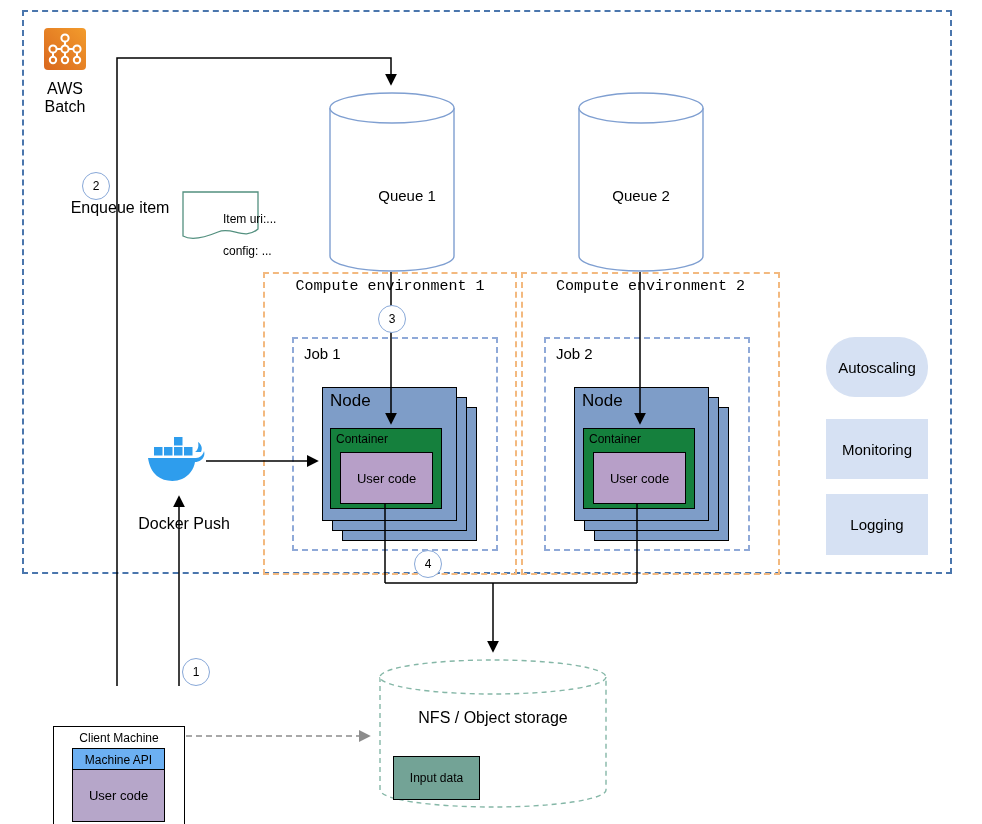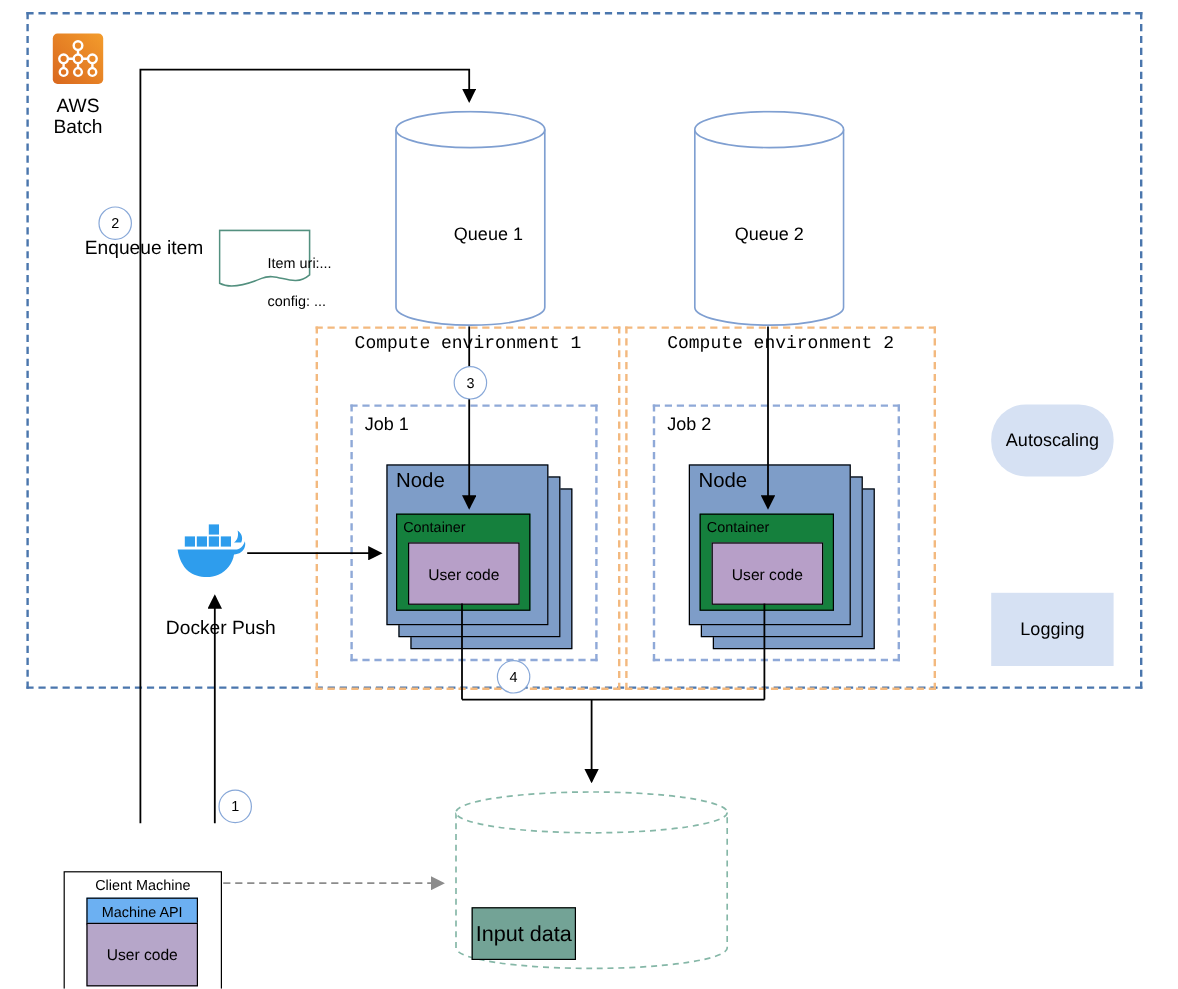--- a/index.html
+++ b/index.html
@@ -33,21 +33,21 @@
                  border:1.5px solid #88a8d8; font-size:12px; z-index:40; }
 
   .free-label { font-size:16px; z-index:35; }
 
   .client-box { background:#fff; border:1.5px solid #000; z-index:10;margin-top:40px; }
   .client-title { position:absolute; top:4px; left:0; right:0; text-align:center; font-size:12px; }
   .client-api { position:absolute; background:#6cb0f2; border:1px solid #000; font-size:12px; }
   .client-uc  { position:absolute; background:#b6a6c9; border:1px solid #000; font-size:13px; }
 
   .nfs-title { font-size:16px; z-index:12; }
-  .data-box { background:#73a396; border:1px solid #000; font-size:18px; z-index:12; }
+  .data-box { background:#73a396; border:1px solid #000; font-size:12px; z-index:12; }
 
   .aws-icon-tile { width:42px; height:42px; border-radius:4px;
                    background:linear-gradient(45deg,#d9671e,#f39c2c); z-index:10; }
   .aws-label { font-size:16px; font-weight:400; text-align:center; z-index:10;margin-top:12px; }
 
   .note-text { font-size:12px; line-height:16px; z-index:12; white-space:pre-line; text-align:left; }
 
   #wires { position:absolute; left:0; top:0; width:982px; height:824px; z-index:30; pointer-events:none; }
 </style>
 </head>
@@ -120,20 +120,21 @@
   <div class="abs node-layer" style="left:584px; top:397px; width:133px; height:132px;"></div>
   <div class="abs node-main" style="left:574px; top:387px; width:133px; height:132px;">
     <div class="node-title">Node</div>
     <div class="container-box" style="left:8px; top:40px; width:110px; height:79px;">
       <div class="container-title">Container</div>
       <div class="usercode-box ctr" style="left:9px; top:23px; width:91px; height:50px;">User code</div>
     </div>
   </div>
 
   <div class="abs service-box ctr" style="left:826px; top:337px; width:102px; height:60px;border-radius:29px;">Autoscaling</div>
+  <div class="abs service-box ctr" style="left:826px; top:419px; width:102px; height:60px;">Monitoring</div>
   <div class="abs service-box ctr" style="left:826px; top:494px; width:102px; height:61px;">Logging</div>
 
   <div class="abs step-circle ctr" style="left:82px; top:172px;">2</div>
   <div class="abs ctr free-label" style="left:58px; top:198px; width:124px; height:19px;">Enqueue item</div>
 
   <div class="abs shape" style="left:182px; top:191px;">
     <svg width="78" height="54" viewBox="0 0 78 54">
       <path d="M1 1 L76 1 L76 38 C 62 50 50 35 36 41 C 24 46 10 50 1 45 Z" fill="#ffffff" stroke="#53907f" stroke-width="1.3"></path>
     </svg>
     <div class="abs note-text" style="left:6px; top:4px; width:70px;margin-left:35px;">
@@ -168,20 +169,21 @@
     <div class="client-api ctr" style="left:18px; top:21px; width:91px; height:21px;">Machine API</div>
     <div class="client-uc ctr" style="left:18px; top:42px; width:91px; height:51px;">User code</div>
   </div>
 
   <div class="abs shape" style="left:379px; top:659px;">
     <svg width="228" height="150" viewBox="0 0 228 150">
       <path d="M1 18 L1 131 A113 17 0 0 0 227 131 L227 18" fill="#ffffff" stroke="#85b7a7" stroke-width="1.4" stroke-dasharray="5 4"></path>
       <ellipse cx="114" cy="18" rx="113" ry="17" fill="#ffffff" stroke="#85b7a7" stroke-width="1.4" stroke-dasharray="5 4"></ellipse>
     </svg>
   </div>
+  <div class="abs ctr nfs-title" style="left:379px; top:708px; width:228px; height:20px;">NFS / Object storage</div>
   <div class="abs data-box ctr" style="left:393px; top:756px; width:85px; height:42px;">Input data</div>
 
   <svg id="wires">
     <defs>
       <marker id="arrB" viewBox="0 0 10 10" refX="8.5" refY="5" markerWidth="8" markerHeight="8" orient="auto-start-reverse">
         <path d="M0 0 L10 5 L0 10 Z" fill="#000"></path>
       </marker>
       <marker id="arrG" viewBox="0 0 10 10" refX="8.5" refY="5" markerWidth="8" markerHeight="8" orient="auto-start-reverse">
         <path d="M0 0 L10 5 L0 10 Z" fill="#8c8c8c"></path>
       </marker>

